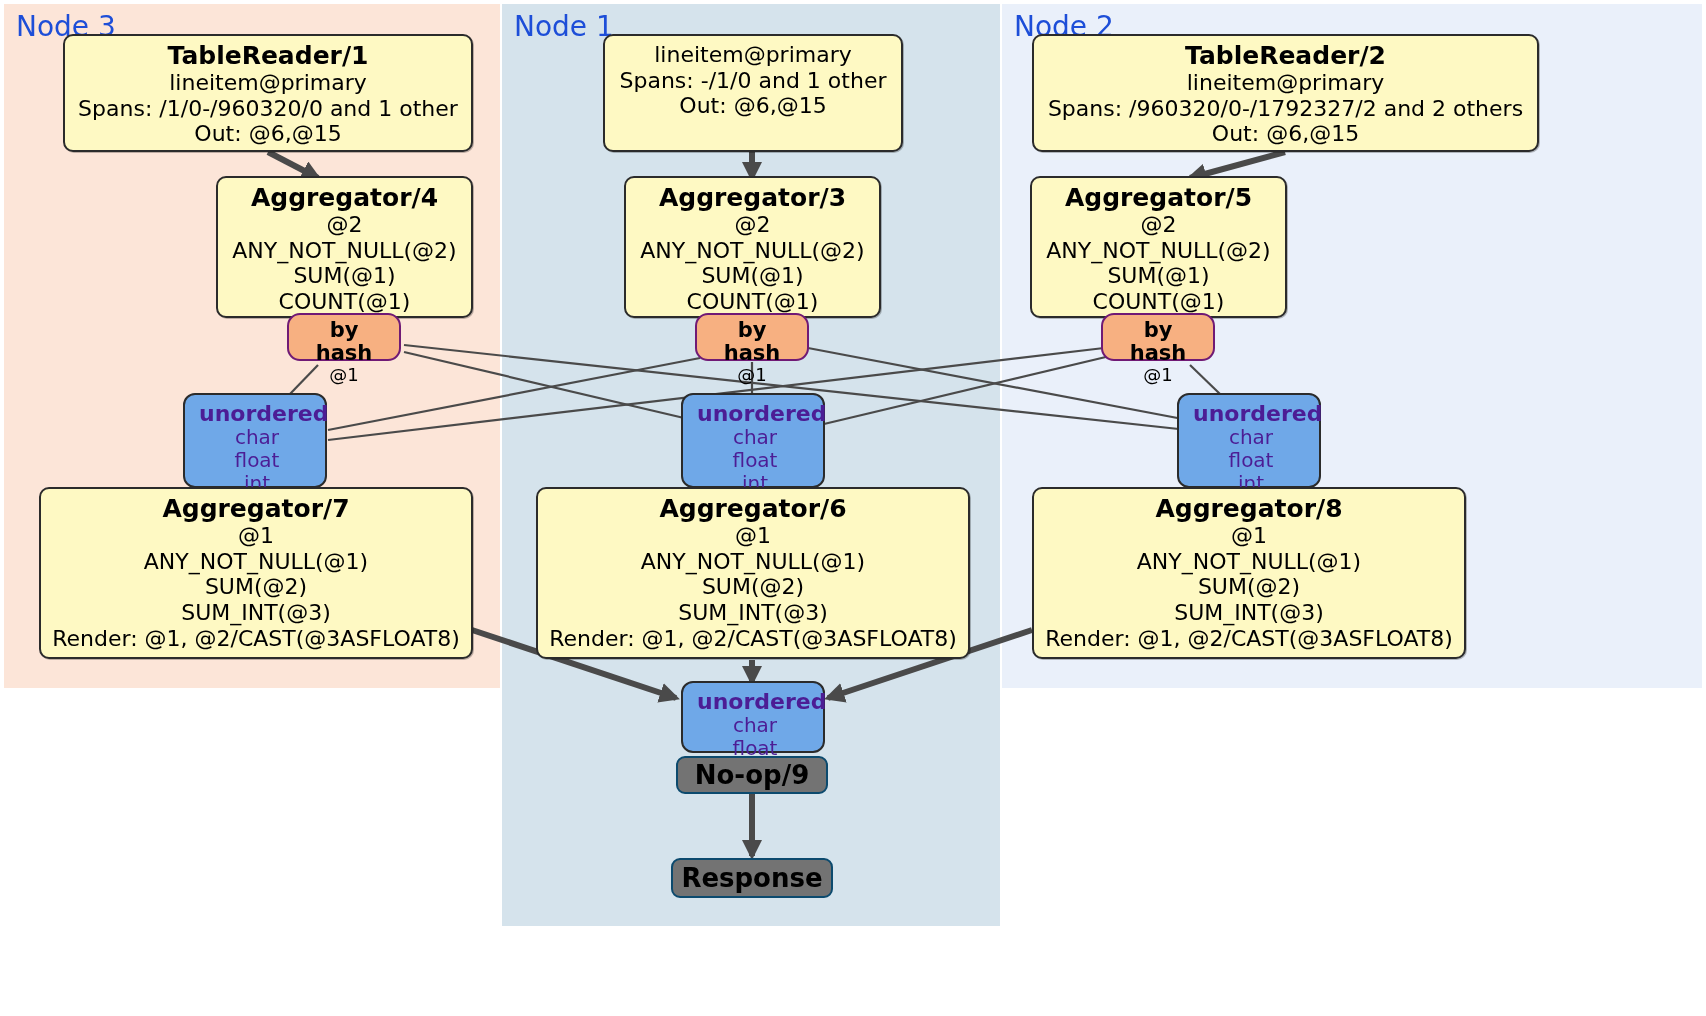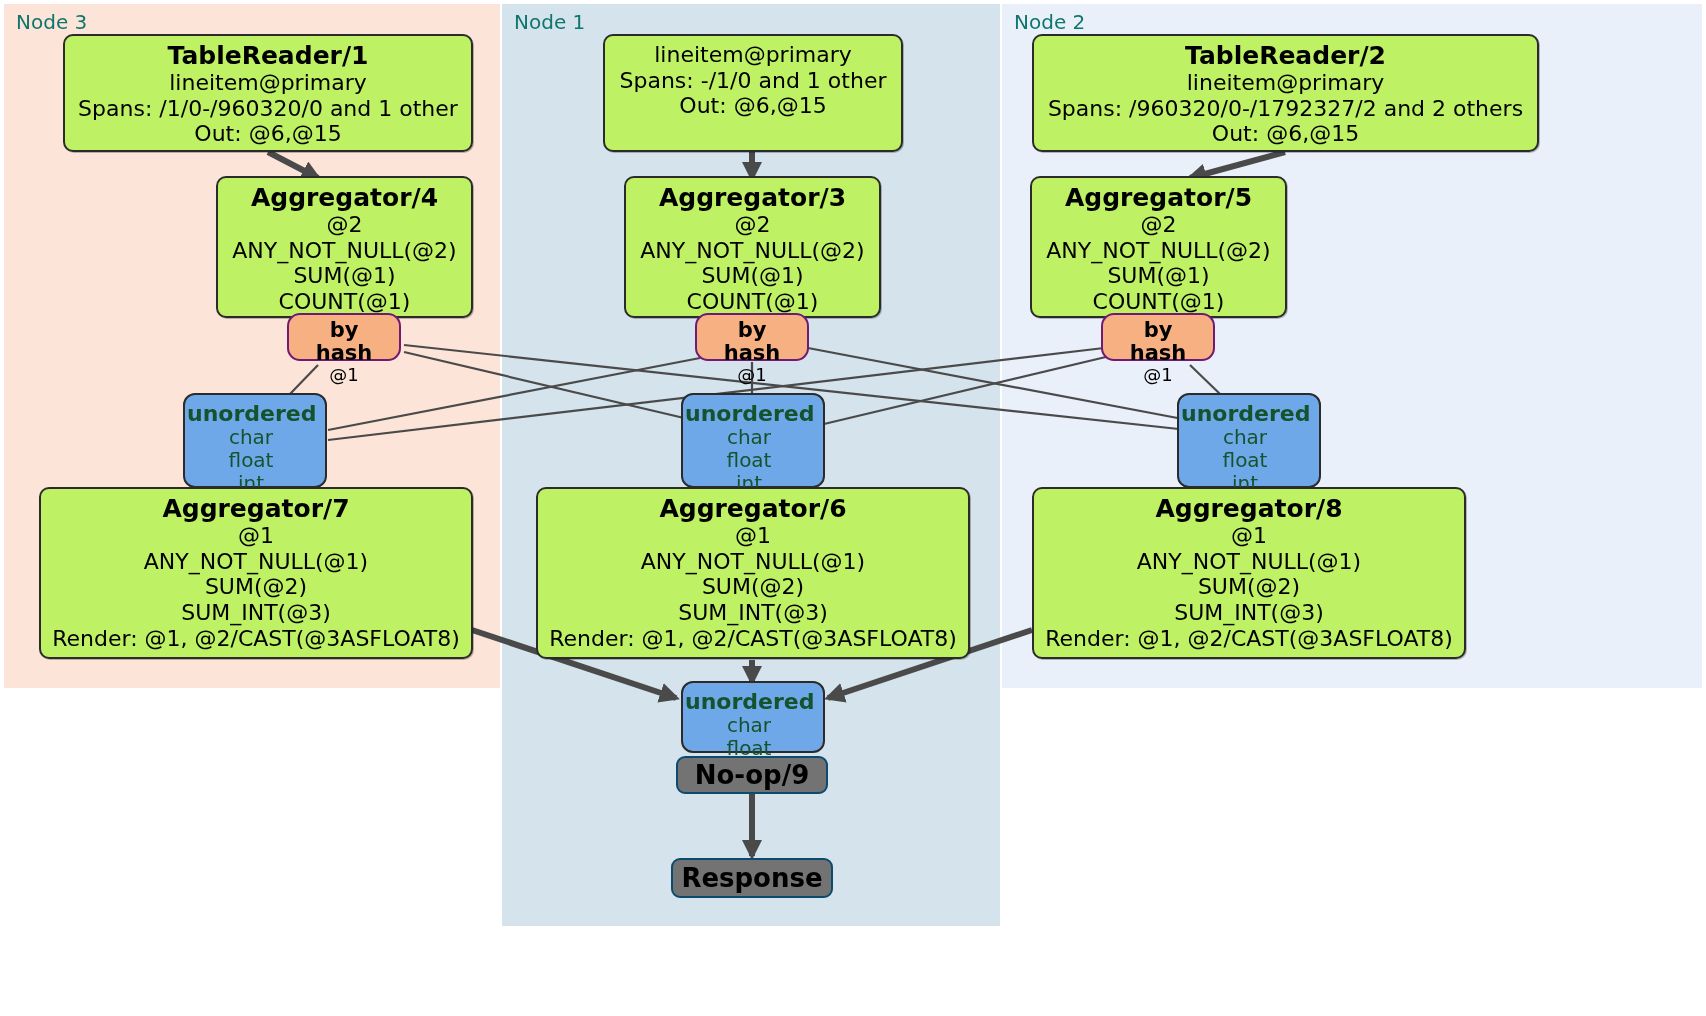--- a/index.html
+++ b/index.html
@@ -22,29 +22,29 @@
   }
   
   .panel {
     position: absolute;
     box-sizing: border-box;
   }
   .panel-label {
     position: absolute;
     left: 12px;
     top: 6px;
-    font-size: 20px;
-    color: #0f766e;
+    font-size: 28px;
+    color: #1d4ed8;
     white-space: nowrap;
   }
   
   .proc {
     position: absolute;
     box-sizing: border-box;
-    background: #bef264;
+    background: #fef9c3;
     border: 2px solid #2b2b2b;
     border-radius: 10px;
     text-align: center;
     padding: 6px 10px 8px 10px;
     color: #000;
     box-shadow: 1px 1px 0 rgba(0,0,0,0.25);
   }
   .proc .title {
     font-weight: bold;
     font-size: 25px;
@@ -77,22 +77,22 @@
     line-height: 1.1;
   }
   
   .inbox {
     position: absolute;
     box-sizing: border-box;
     background: #6fa8e8;
     border: 2px solid #2b2b2b;
     border-radius: 12px;
     text-align: center;
-    color: #14532d;
-    padding: 6px 10px 6px 2px;
+    color: #4c1d95;
+    padding: 6px 10px 6px 14px;
   }
   .inbox .title {
     font-weight: bold;
     font-size: 22px;
     line-height: 1.14;
   }
   .inbox .line {
     font-size: 20px;
     line-height: 1.15;
   }

